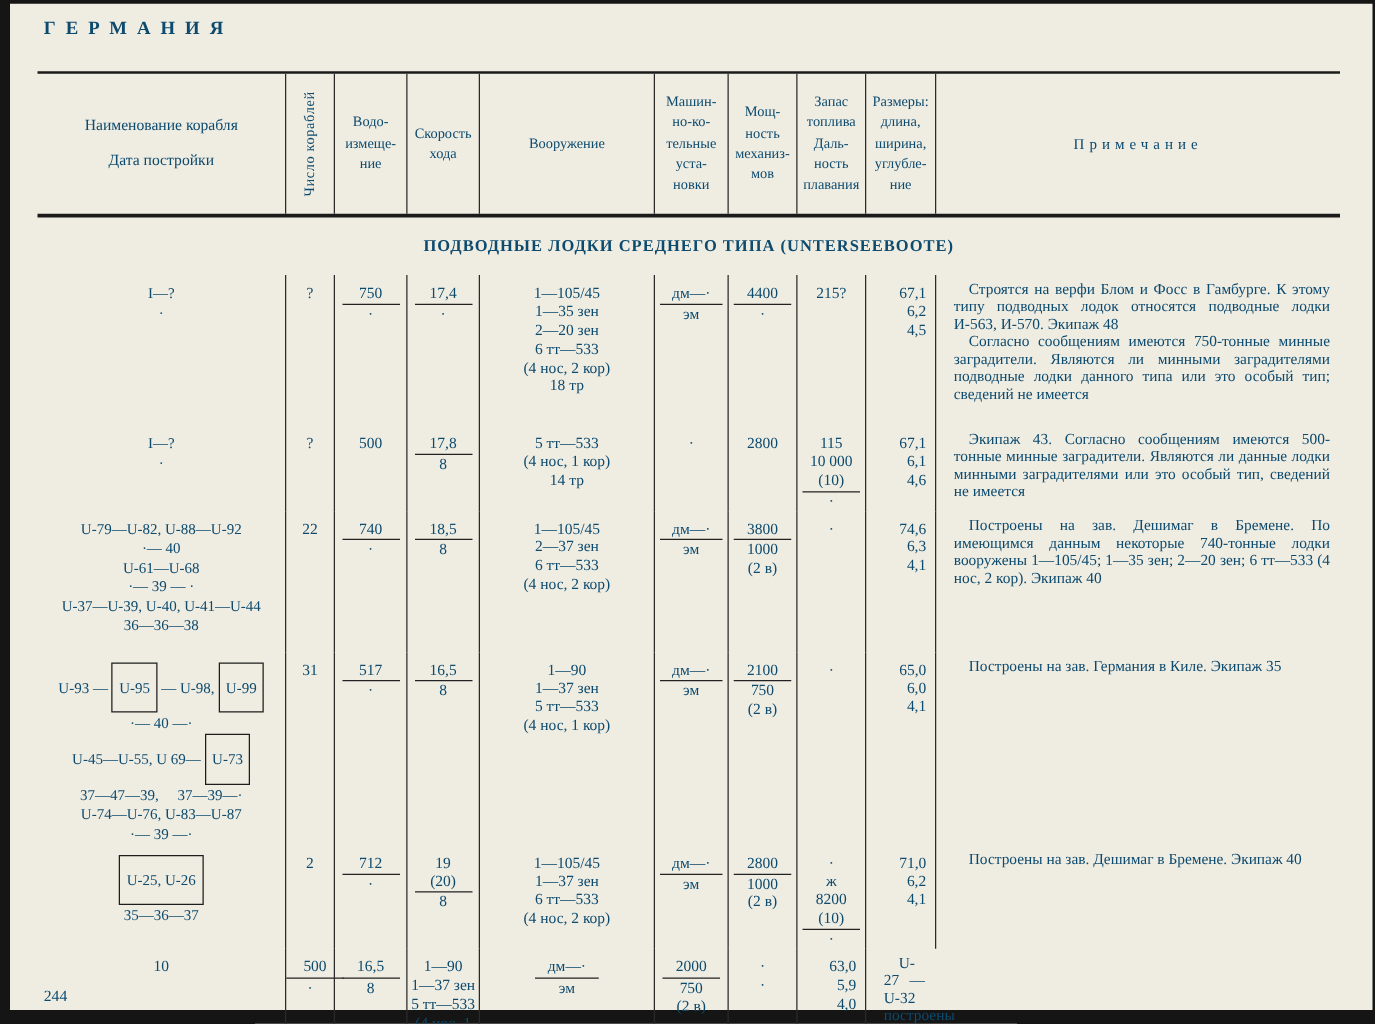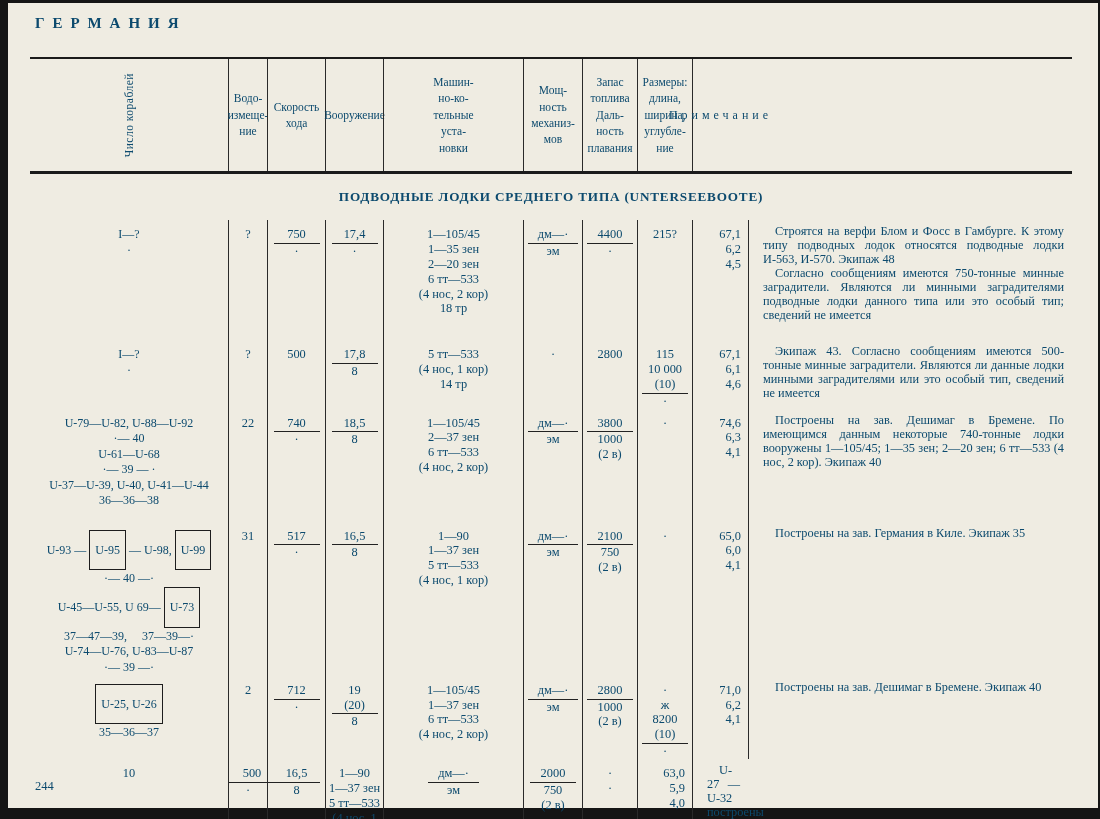--- a/index.html
+++ b/index.html
@@ -59,31 +59,35 @@
   .para { text-indent:12px; }
   .ln { min-height:13px; }
   .u {
     display:inline-block; border-bottom:1px solid #222;
     padding:0 10px 1px; min-width:26px;
   }
   .box {
     display:inline-block; border:1.5px solid #1d1d1d;
     padding:12px 5px; margin:1px 0; line-height:1.2;
   }
-  .pagenum { position:absolute; left:27px; bottom:14px; font-size:12.5px; }
+  .pagenum { position:absolute; left:27px; bottom:3px; font-size:12.5px; }
 </style>
 </head>
 <body>
 
 <div class="page">
   <div class="paper">
     <div class="country">ГЕРМАНИЯ</div>
 
     <div class="table">
       <div class="thead">
+          <div class="hcell name-h">
+            <div class="hline">Наименование корабля</div>
+            <div class="hline">Дата постройки</div>
+          </div>
           <div class="hcell">
             <div class="vert">Число кораблей</div>
           </div>
           <div class="hcell">
             <div class="hline">Водо-</div>
             <div class="hline">измеще-</div>
             <div class="hline">ние</div>
           </div>
           <div class="hcell">
             <div class="hline">Скорость</div>

